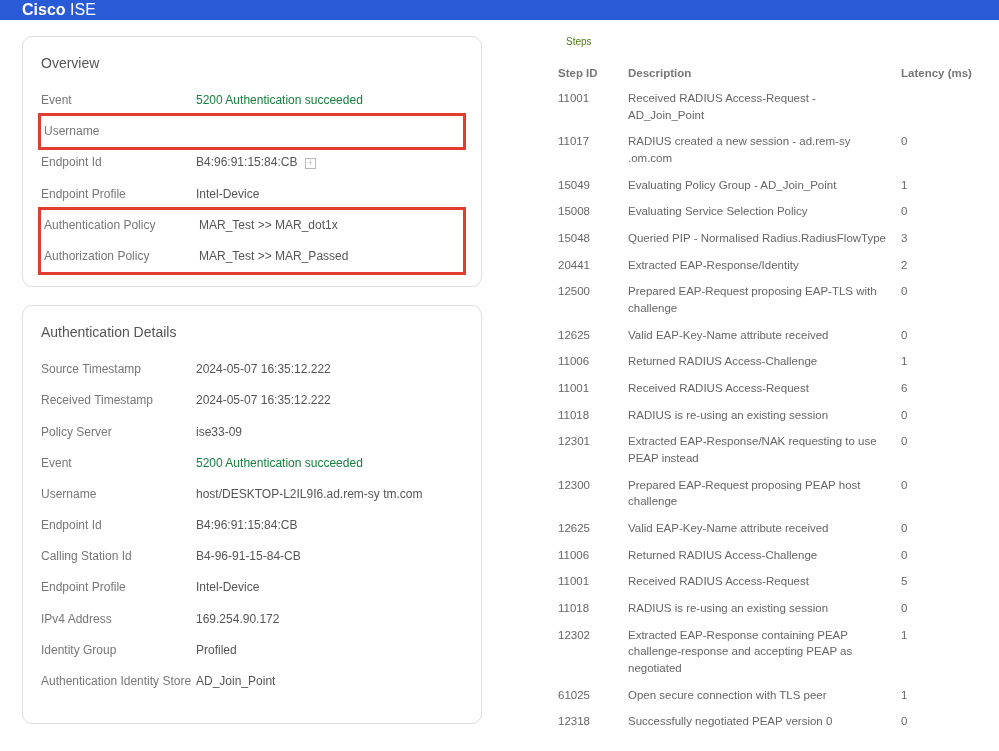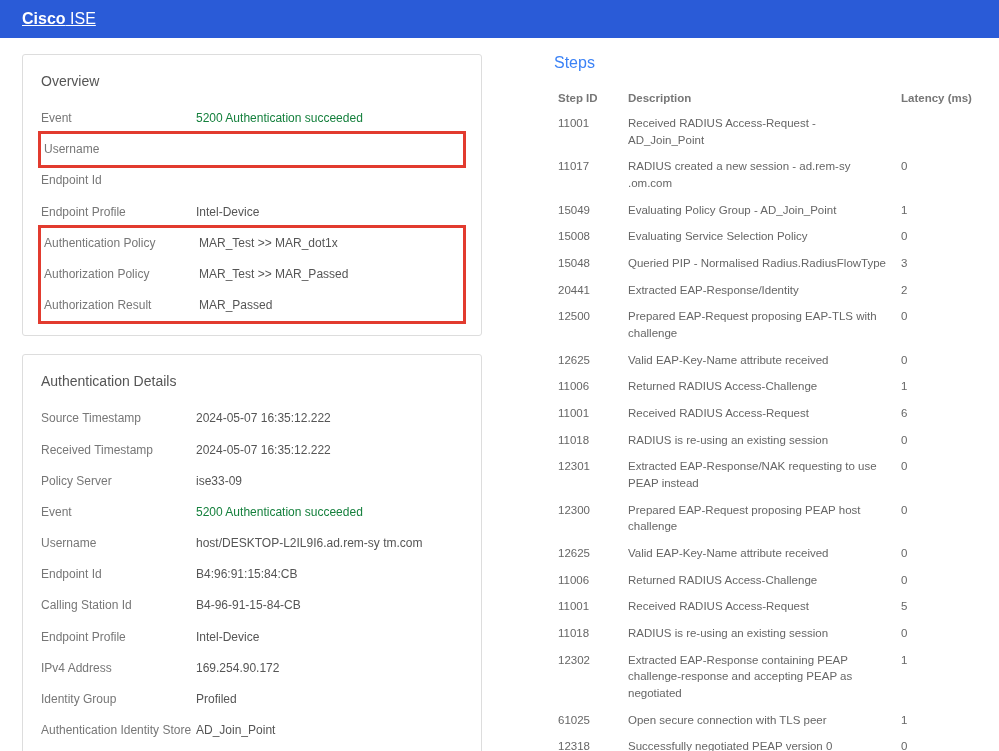--- a/index.html
+++ b/index.html
@@ -6,36 +6,35 @@
   body {
     margin: 0;
     font-family: -apple-system, BlinkMacSystemFont, "Segoe UI", Arial, sans-serif;
     font-size: 12px;
     color: #555;
     background: #fff;
   }
   .banner {
     background: #2a5bd7;
     color: #fff;
-    padding: 10px 22px;
+    padding: 1px 22px;
     font-size: 16px;
-    text-decoration: underline;
   }
   .banner .brand-bold { font-weight: 700; }
   .banner .brand-light { font-weight: 300; }
   .content {
     display: flex;
     padding: 16px 22px 24px 22px;
     gap: 72px;
   }
   .left-col { width: 460px; flex-shrink: 0; }
   .right-col { flex: 1; }
   .card {
     border: 1px solid #ddd;
-    border-radius: 3px;
+    border-radius: 10px;
     padding: 18px 18px 14px 18px;
     margin-bottom: 18px;
   }
   .card-title {
     font-size: 14px;
     color: #555;
     margin: 0 0 14px 0;
     font-weight: 400;
   }
   .kv-row {
@@ -67,23 +66,24 @@
     border: 1px solid #bbb;
     line-height: 9px;
     font-size: 9px;
     text-align: center;
     color: #bbb;
     margin-left: 4px;
     vertical-align: middle;
   }
   
   .steps-title {
-    font-size: 16px;
-    color: #3b82f6;
+    font-size: 10px;
+    color: #4d7c0f;
     margin-bottom: 14px;
+    margin-left: 12px;
   }
   table.steps {
     width: 100%;
     border-collapse: collapse;
     font-size: 11.5px;
     color: #666;
   }
   table.steps th {
     text-align: left;
     font-weight: 700;
@@ -121,39 +121,39 @@
       </div>
 
       <div class="highlight-box">
         <div class="kv-row">
           <div class="kv-label">Username</div>
         </div>
       </div>
 
       <div class="kv-row">
         <div class="kv-label">Endpoint Id</div>
+        <div class="kv-value">
+          <span>B4:96:91:15:84:CB</span>
+          <span class="plus-icon">+</span>
+        </div>
       </div>
 
       <div class="kv-row">
         <div class="kv-label">Endpoint Profile</div>
         <div class="kv-value">Intel-Device</div>
       </div>
 
       <div class="highlight-box">
         <div class="kv-row">
           <div class="kv-label">Authentication Policy</div>
           <div class="kv-value">MAR_Test &gt;&gt; MAR_dot1x</div>
         </div>
         <div class="kv-row">
           <div class="kv-label">Authorization Policy</div>
           <div class="kv-value">MAR_Test &gt;&gt; MAR_Passed</div>
-        </div>
-        <div class="kv-row">
-          <div class="kv-label">Authorization Result</div>
-          <div class="kv-value">MAR_Passed</div>
         </div>
       </div>
     </div>
 
     <div class="card">
       <h3 class="card-title">Authentication Details</h3>
       <div id="details-rows">
           <div class="kv-row">
             <div class="kv-label">Source Timestamp</div>
             <div class="kv-value">2024-05-07 16:35:12.222</div>

